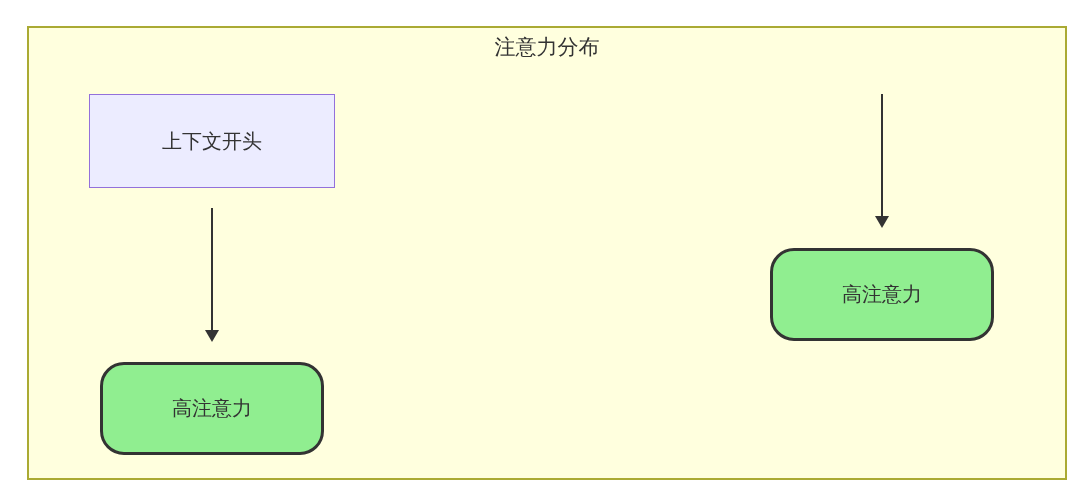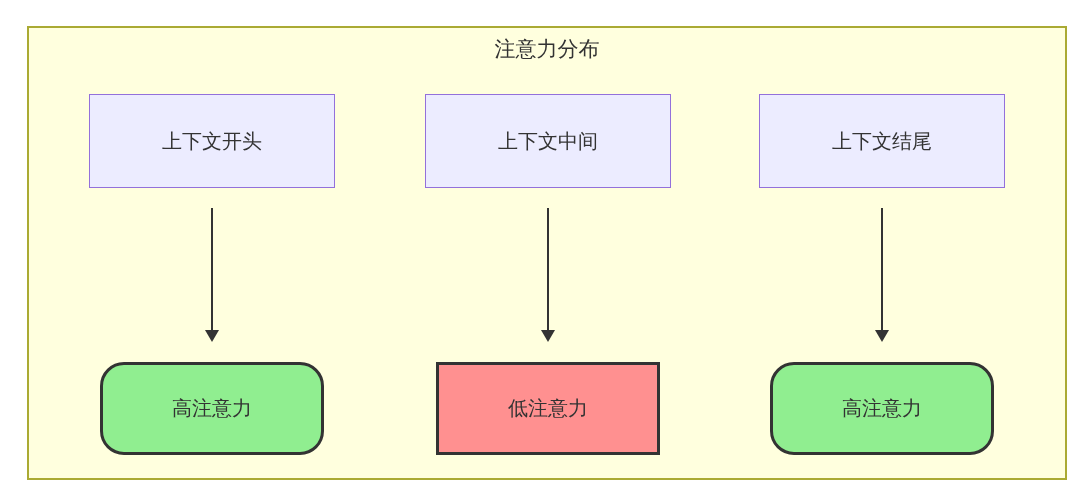--- a/index.html
+++ b/index.html
@@ -27,20 +27,21 @@
   }
   .diagram-title {
     position: absolute;
     top: 7px;
     left: 0;
     right: 0;
     text-align: center;
     font-size: 21px;
     line-height: 28px;
     color: var(--text, #333333);
+    font-family: Liberation Mono, monospace;
   }
   .column {
     position: absolute;
     top: 66px;
     width: 246px;
     display: flex;
     flex-direction: column;
     align-items: center;
     gap: 20px;
   }
@@ -104,37 +105,22 @@
       </div>
       <div class="arrow-connector">
         <div class="arrow-line"></div>
         <div class="arrowhead-icon"></div>
       </div>
       <div class="result-node" data-level="high">
         <span>高注意力</span>
       </div>
     </div>
 
-    <div class="column column-2">
-      <div class="source-node">
-        <span>上下文中间</span>
-      </div>
-      <div class="arrow-connector">
-        <div class="arrow-line"></div>
-        <div class="arrowhead-icon"></div>
-      </div>
-      <div class="result-node" data-level="low">
-        <span>低注意力</span>
-      </div>
-    </div>
 
     <div class="column column-3">
-      <div class="source-node">
-        <span>上下文结尾</span>
-      </div>
       <div class="arrow-connector">
         <div class="arrow-line"></div>
         <div class="arrowhead-icon"></div>
       </div>
       <div class="result-node" data-level="high">
         <span>高注意力</span>
       </div>
     </div>
   </div>
 </div>

